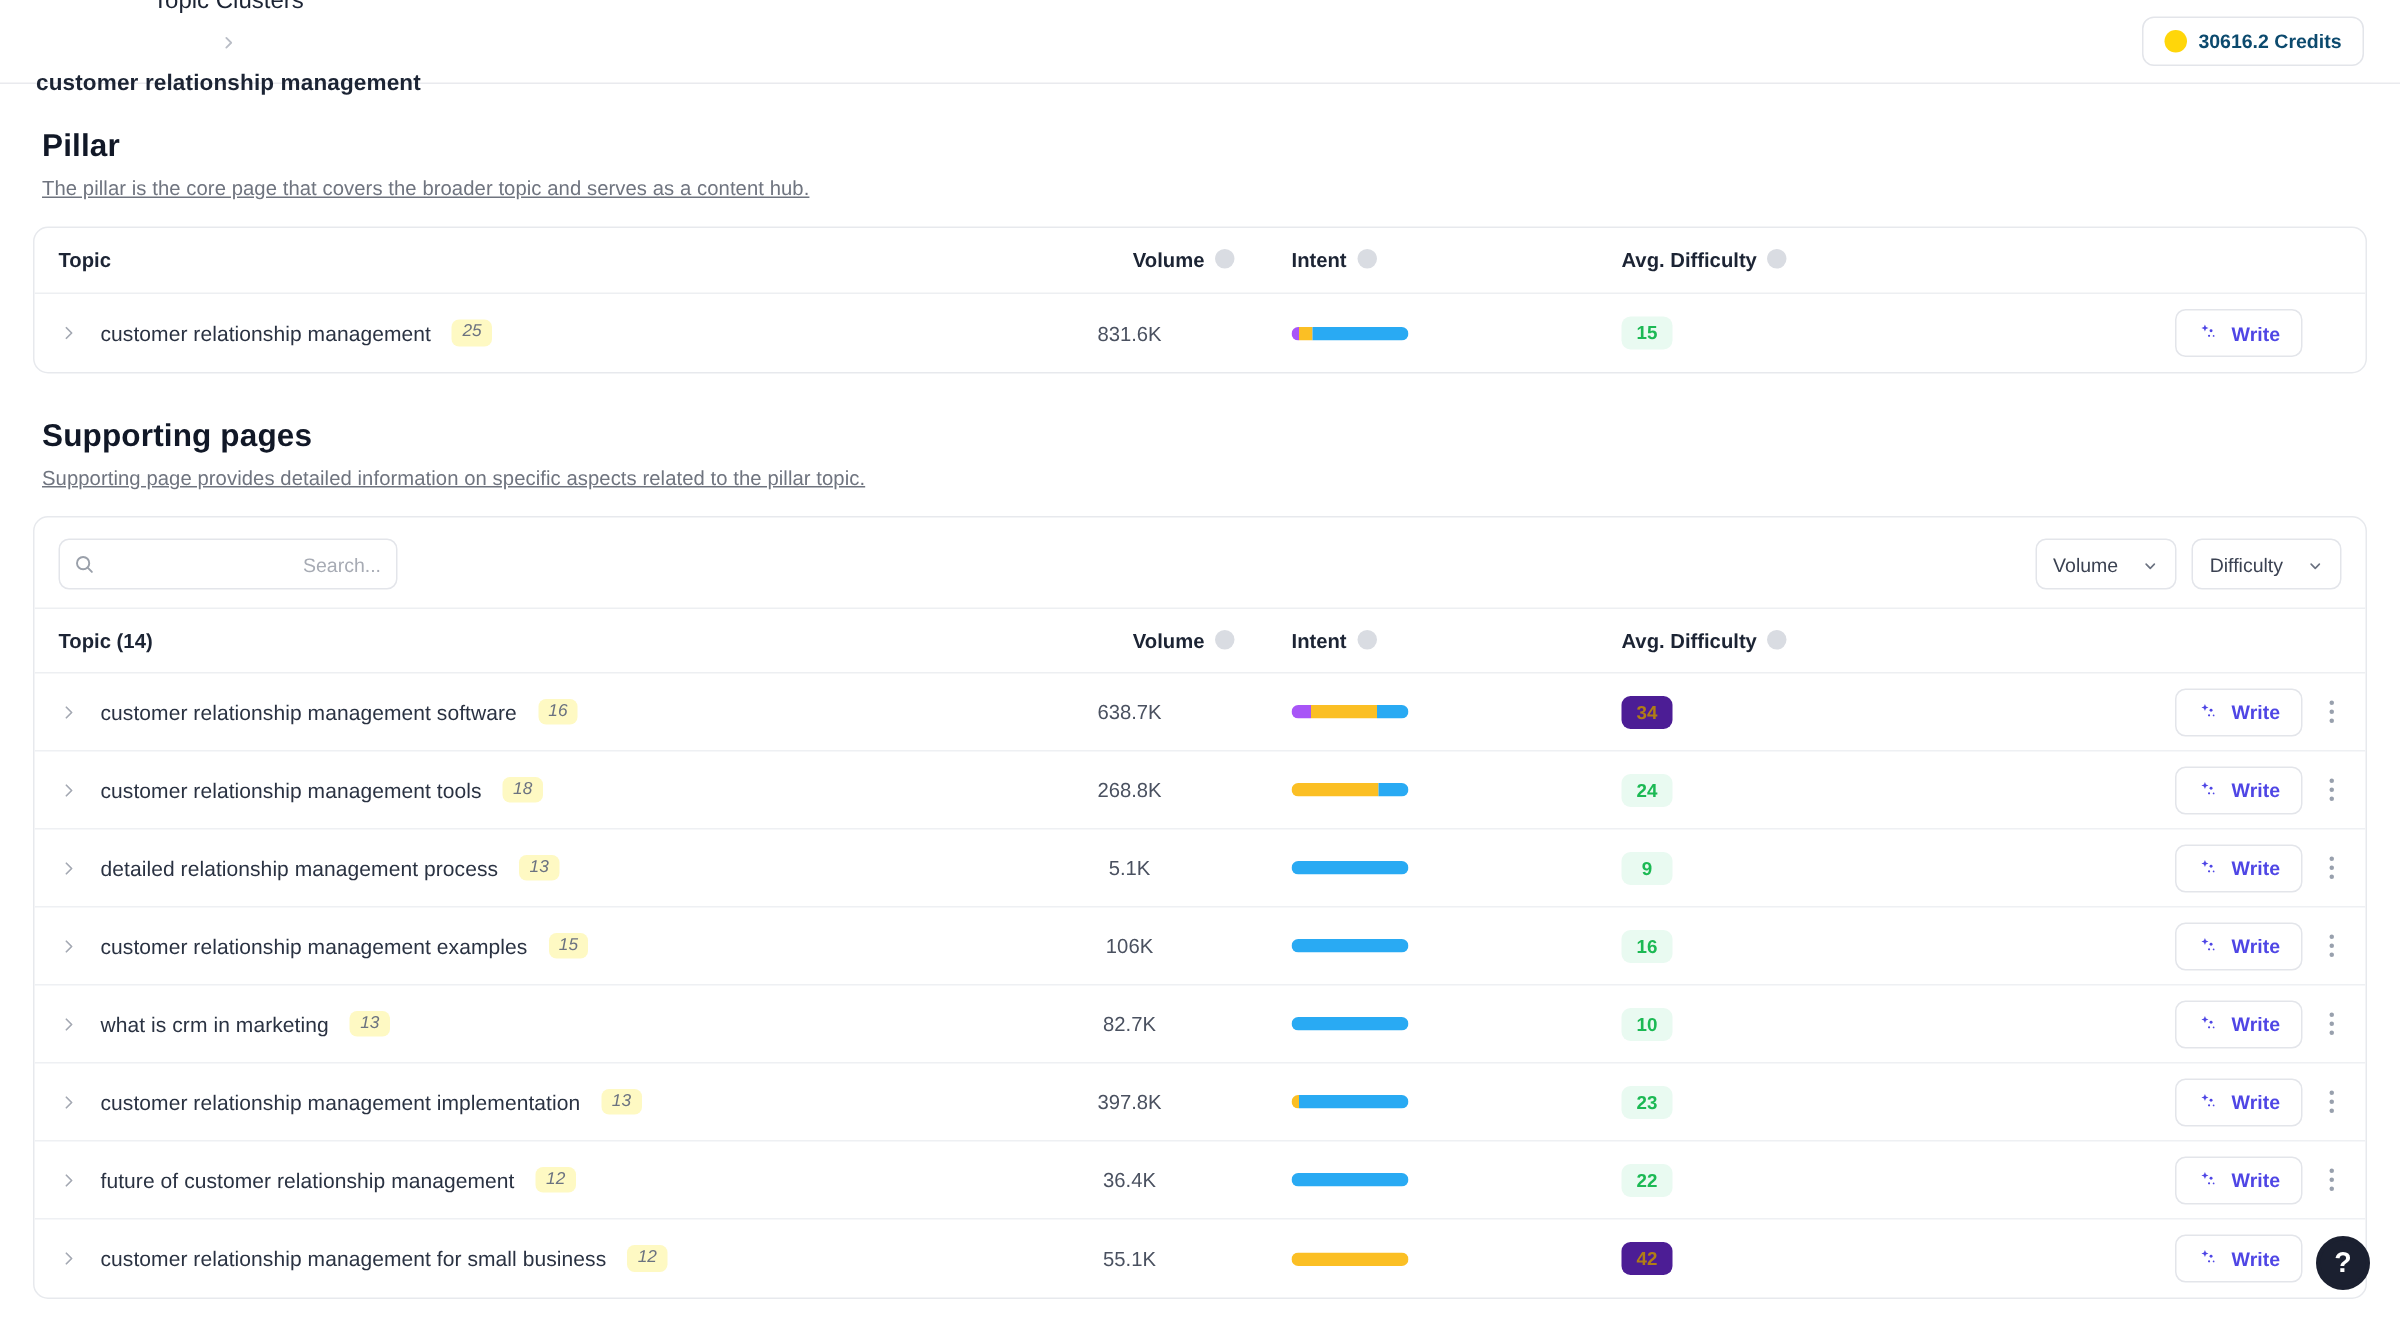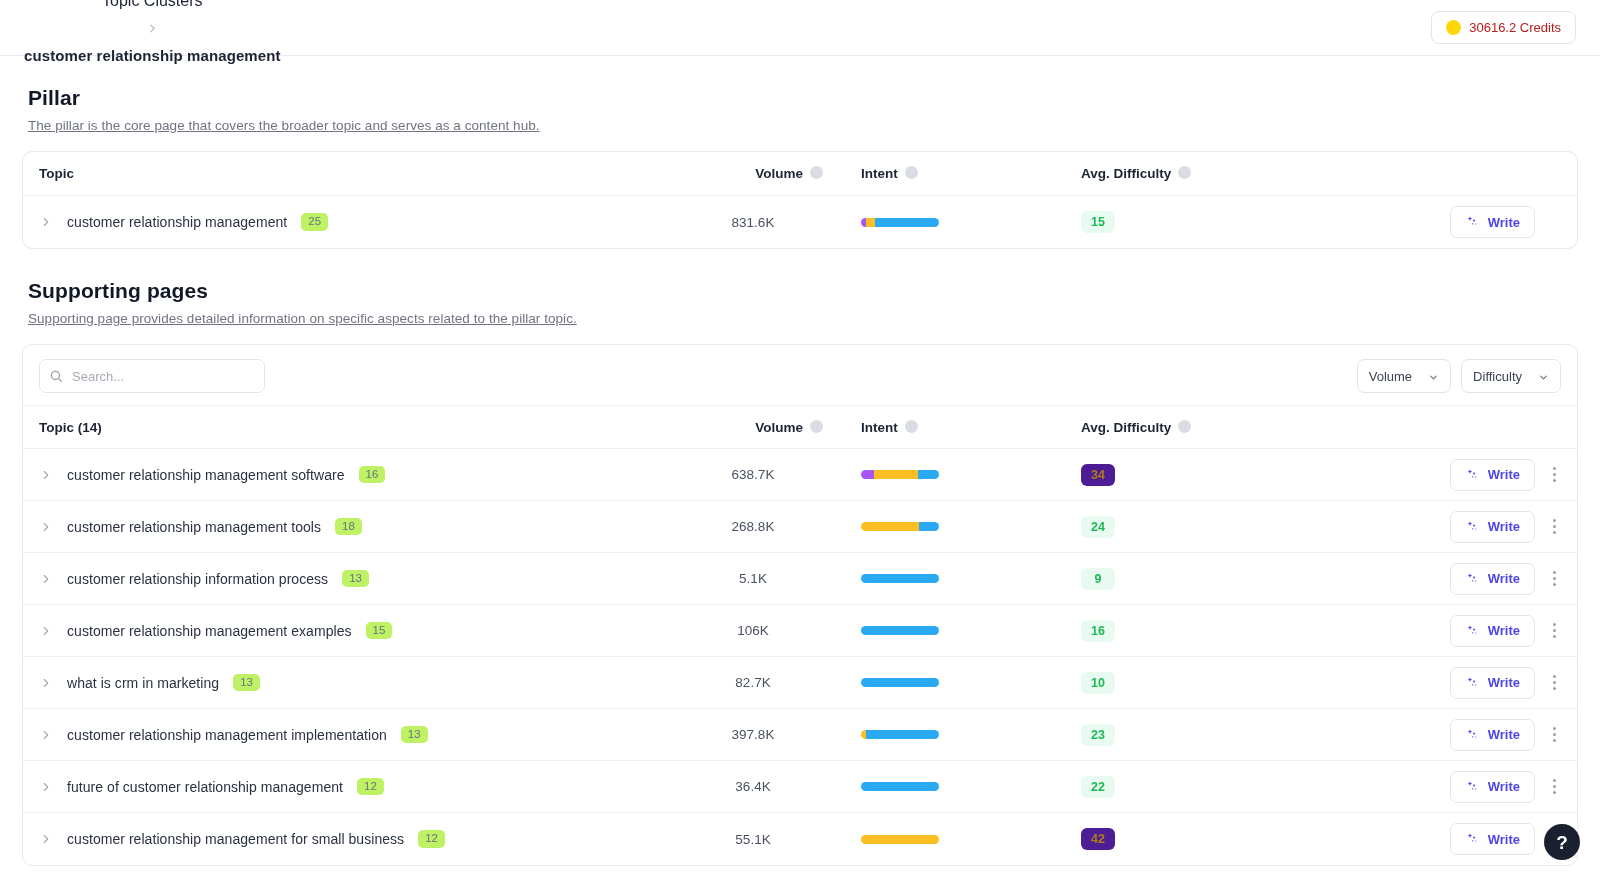--- a/index.html
+++ b/index.html
@@ -29,21 +29,21 @@
   .credits {
     display: flex; align-items: center; gap: 8px;
     border: 1px solid #e3e5ea; border-radius: 8px;
     padding: 8px 14px; background: #fff;
     cursor: pointer;
   }
   .coin {
     width: 15px; height: 15px; border-radius: 50%;
     background: #ffd60a; flex: none;
   }
-  .credits-label { font-size: 13px; font-weight: 400; color: #b91c1c; }
+  .credits-label { font-size: 13px; font-weight: 700; color: #0c4a6e; }
 
   
   .page {
     height: 822px;
     overflow: hidden;
     padding: 0 22px;
     background: #fff;
   }
   .section-spacer { height: 30px; }
 
@@ -73,21 +73,21 @@
   .search-wrap {
     position: relative;
     width: 226px; height: 34px;
   }
   .search-input {
     width: 100%; height: 100%;
     border: 1px solid #e3e5ea; border-radius: 7px;
     padding: 0 10px 0 32px;
     font-size: 13px; color: #b91c1c;
     font-family: "Liberation Sans", sans-serif;
-    background: #fff; outline: none;
+    background: #fff; outline: none; text-align: right;
   }
   .search-input::placeholder { color: #a7abb4; }
   .search-icon {
     position: absolute; left: 10px; top: 50%;
     transform: translateY(-50%);
     width: 14px; height: 14px; color: #9aa0aa;
   }
   .filters { display: flex; gap: 10px; }
   .filter-btn {
     display: flex; align-items: center; gap: 16px;
@@ -132,22 +132,22 @@
     padding-left: 16px;
   }
   .caret {
     width: 14px; height: 14px; color: #a3a8b2; flex: none; cursor: pointer;
   }
   .topic-name {
     font-size: 14px; color: #2a3242; letter-spacing: .05px;
   }
   .count-badge {
     font-size: 11.5px; color: #6b7280;
-    background: #bef264; border-radius: 5px;
-    padding: 3px 7px; line-height: 1;
+    background: #fef9c3; border-radius: 5px;
+    padding: 3px 7px; line-height: 1; font-style: italic;
   }
   .vol-cell {
     font-size: 13.5px; color: #4a5160; text-align: center;
   }
   .intent-cell { padding-left: 38px; }
   .bar {
     width: 78px; height: 9px; border-radius: 5px;
     display: flex; overflow: hidden;
   }
   .seg { height: 100%; }
@@ -392,21 +392,21 @@
               <i></i>
               <i></i>
             </div>
           </div>
         </div>
         <div class="row data-row">
           <div class="topic-cell">
             <span class="caret"><svg width="14" height="14" viewBox="0 0 24 24" fill="none" stroke="currentColor" stroke-width="2" stroke-linecap="round" stroke-linejoin="round">
                 <polyline points="9 18 15 12 9 6"></polyline>
               </svg></span>
-            <span class="topic-name">customer relationship information process</span>
+            <span class="topic-name">detailed relationship management process</span>
             <span class="count-badge">13</span>
           </div>
           <div class="vol-cell">5.1K</div>
           <div class="intent-cell">
             <div class="bar">
               <span class="seg" style="background: rgb(41, 170, 243); width: 100%;"></span>
             </div>
           </div>
           <div class="diff-cell"><span class="diff-badge diff-easy">9</span></div>
           <div class="actions">

